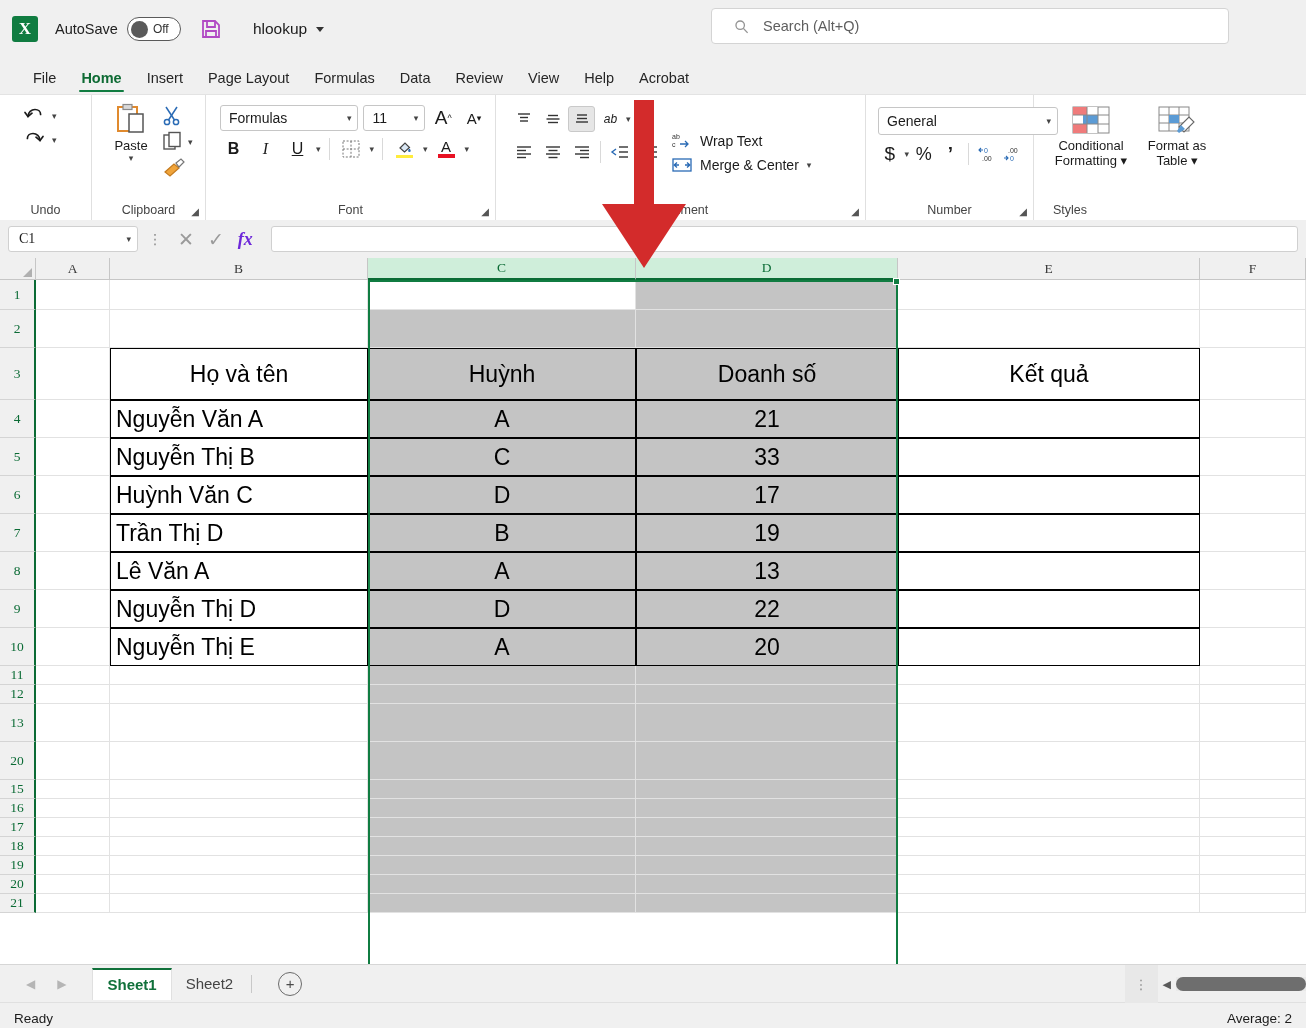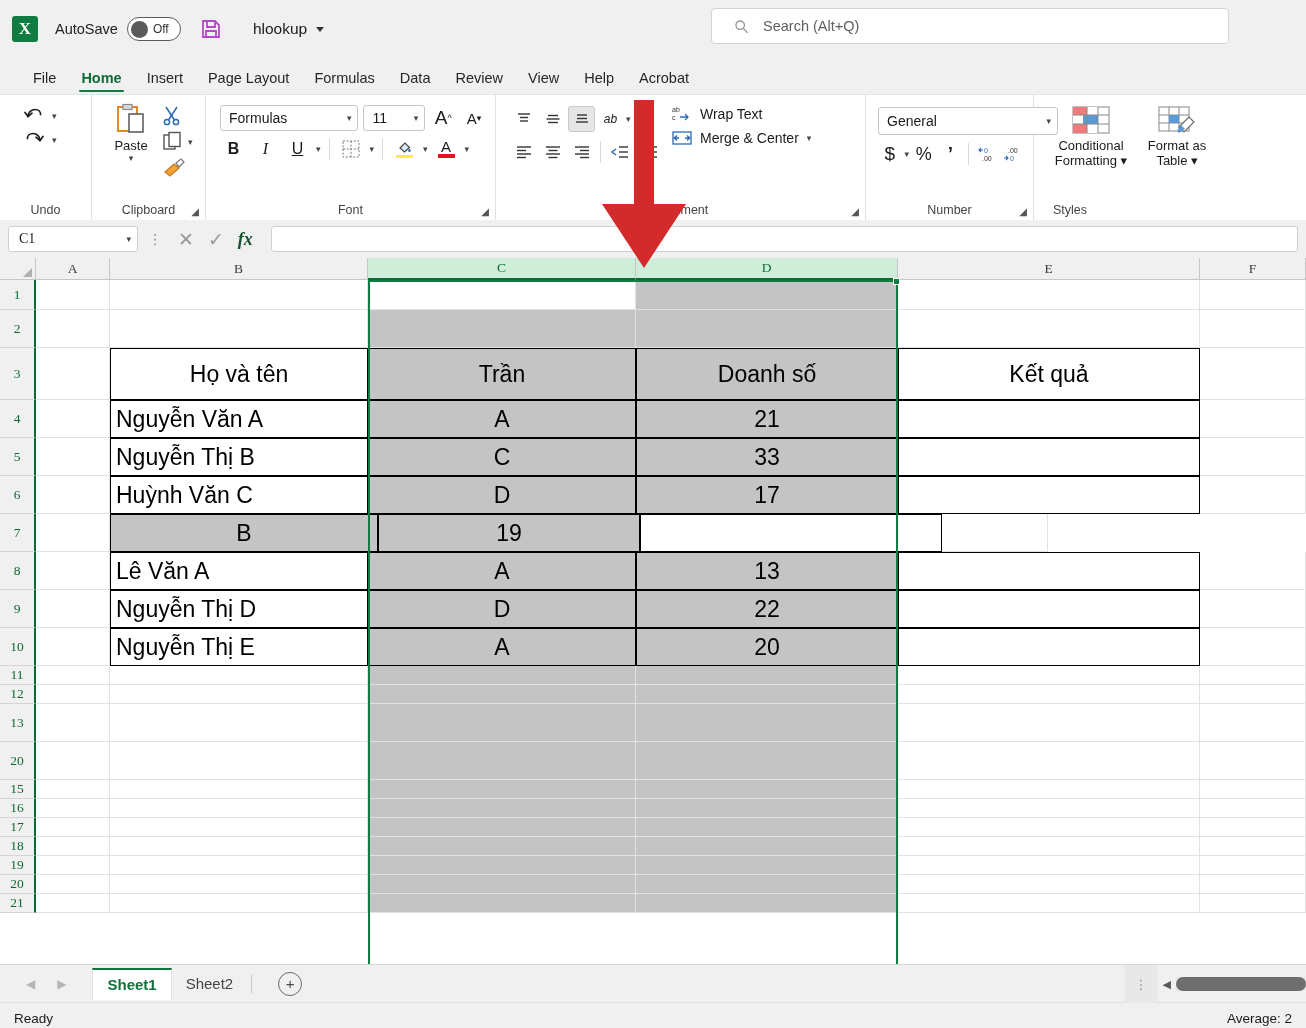--- a/index.html
+++ b/index.html
@@ -114,21 +114,21 @@
   .fbtn {
     width: 27px; height: 26px; display: flex; align-items: center;
     justify-content: center; cursor: pointer; font-size: 16px; color: #1b1b1b;
     border-radius: 3px;
   }
   .fbtn.on { background: #e6e6e6; border: 1px solid #c9c9c9; }
   .vsep { width: 1px; height: 22px; background: #d9d9d9; margin: 0 3px; }
 
   
   .al-row { display: flex; align-items: center; gap: 2px; }
-  .al-right { display: flex; flex-direction: column; gap: 6px; padding-left: 10px; padding-top: 4px; }
+  .al-right { display: flex; flex-direction: column; gap: 6px; padding-left: 10px; padding-top: 4px; justify-content: center; }
   .al-lbl { display: flex; align-items: center; gap: 8px; cursor: pointer; font-size: 14px; color: #1b1b1b; }
 
   
   .num-row2 { display: flex; align-items: center; gap: 3px; padding-top: 6px; }
 
   
   .style-item {
     width: 82px; display: flex; flex-direction: column; align-items: center;
     cursor: pointer; padding-top: 4px;
   }
@@ -571,21 +571,21 @@
 
 <div class="fbar">
   <div class="namebox">
     <span>C1</span>
     <span class="chev" style="margin-left:auto">▾</span>
   </div>
   <span class="dots">⋮</span>
   <div class="fb-btns">
     <span style="color:#9a9a9a;font-size:19px">✕</span>
     <span style="color:#9a9a9a;font-size:19px">✓</span>
-    <span style="font-family:'Liberation Serif',serif;font-style:italic;font-weight:bold;font-size:18px;color:#14532d">fx</span>
+    <span style="font-family:'Liberation Serif',serif;font-style:italic;font-weight:bold;font-size:18px;color:#6d28d9">fx</span>
   </div>
   <div class="fb-input"></div>
 </div>
 
 <div class="grid-wrap">
 
   <div class="colhdr">
     <div class="corner"></div>
     <div class="ch" style="width:74px">A</div>
     <div class="ch" style="width:258px">B</div>
@@ -637,21 +637,21 @@
         <div class="gcell" style="width:258px"></div>
         <div class="gcell gray" style="width:268px"></div>
         <div class="gcell gray" style="width:262px"></div>
         <div class="gcell" style="width:302px"></div>
         <div class="gcell" style="width:106px"></div>
       </div>
 
       <div class="grow" style="height:52px">
         <div class="gcell" style="width:74px"></div>
         <div class="gcell bord ctr" style="width:258px">Họ và tên</div>
-        <div class="gcell bord gray ctr" style="width:268px">Trần</div>
+        <div class="gcell bord gray ctr" style="width:268px">Huỳnh</div>
         <div class="gcell bord gray ctr" style="width:262px">Doanh số</div>
         <div class="gcell bord ctr" style="width:302px">Kết quả</div>
         <div class="gcell" style="width:106px"></div>
       </div>
 
       <div class="grow" style="height:38px">
         <div class="gcell" style="width:74px"></div>
         <div class="gcell bord lft" style="width:258px">Nguyễn Văn A</div>
         <div class="gcell bord gray ctr" style="width:268px">A</div>
         <div class="gcell bord gray ctr" style="width:262px">21</div>
@@ -669,20 +669,21 @@
       <div class="grow" style="height:38px">
         <div class="gcell" style="width:74px"></div>
         <div class="gcell bord lft" style="width:258px">Huỳnh Văn C</div>
         <div class="gcell bord gray ctr" style="width:268px">D</div>
         <div class="gcell bord gray ctr" style="width:262px">17</div>
         <div class="gcell bord" style="width:302px"></div>
         <div class="gcell" style="width:106px"></div>
       </div>
       <div class="grow" style="height:38px">
         <div class="gcell" style="width:74px"></div>
+        <div class="gcell bord lft" style="width:258px">Trần Thị D</div>
         <div class="gcell bord gray ctr" style="width:268px">B</div>
         <div class="gcell bord gray ctr" style="width:262px">19</div>
         <div class="gcell bord" style="width:302px"></div>
         <div class="gcell" style="width:106px"></div>
       </div>
       <div class="grow" style="height:38px">
         <div class="gcell" style="width:74px"></div>
         <div class="gcell bord lft" style="width:258px">Lê Văn A</div>
         <div class="gcell bord gray ctr" style="width:268px">A</div>
         <div class="gcell bord gray ctr" style="width:262px">13</div>

